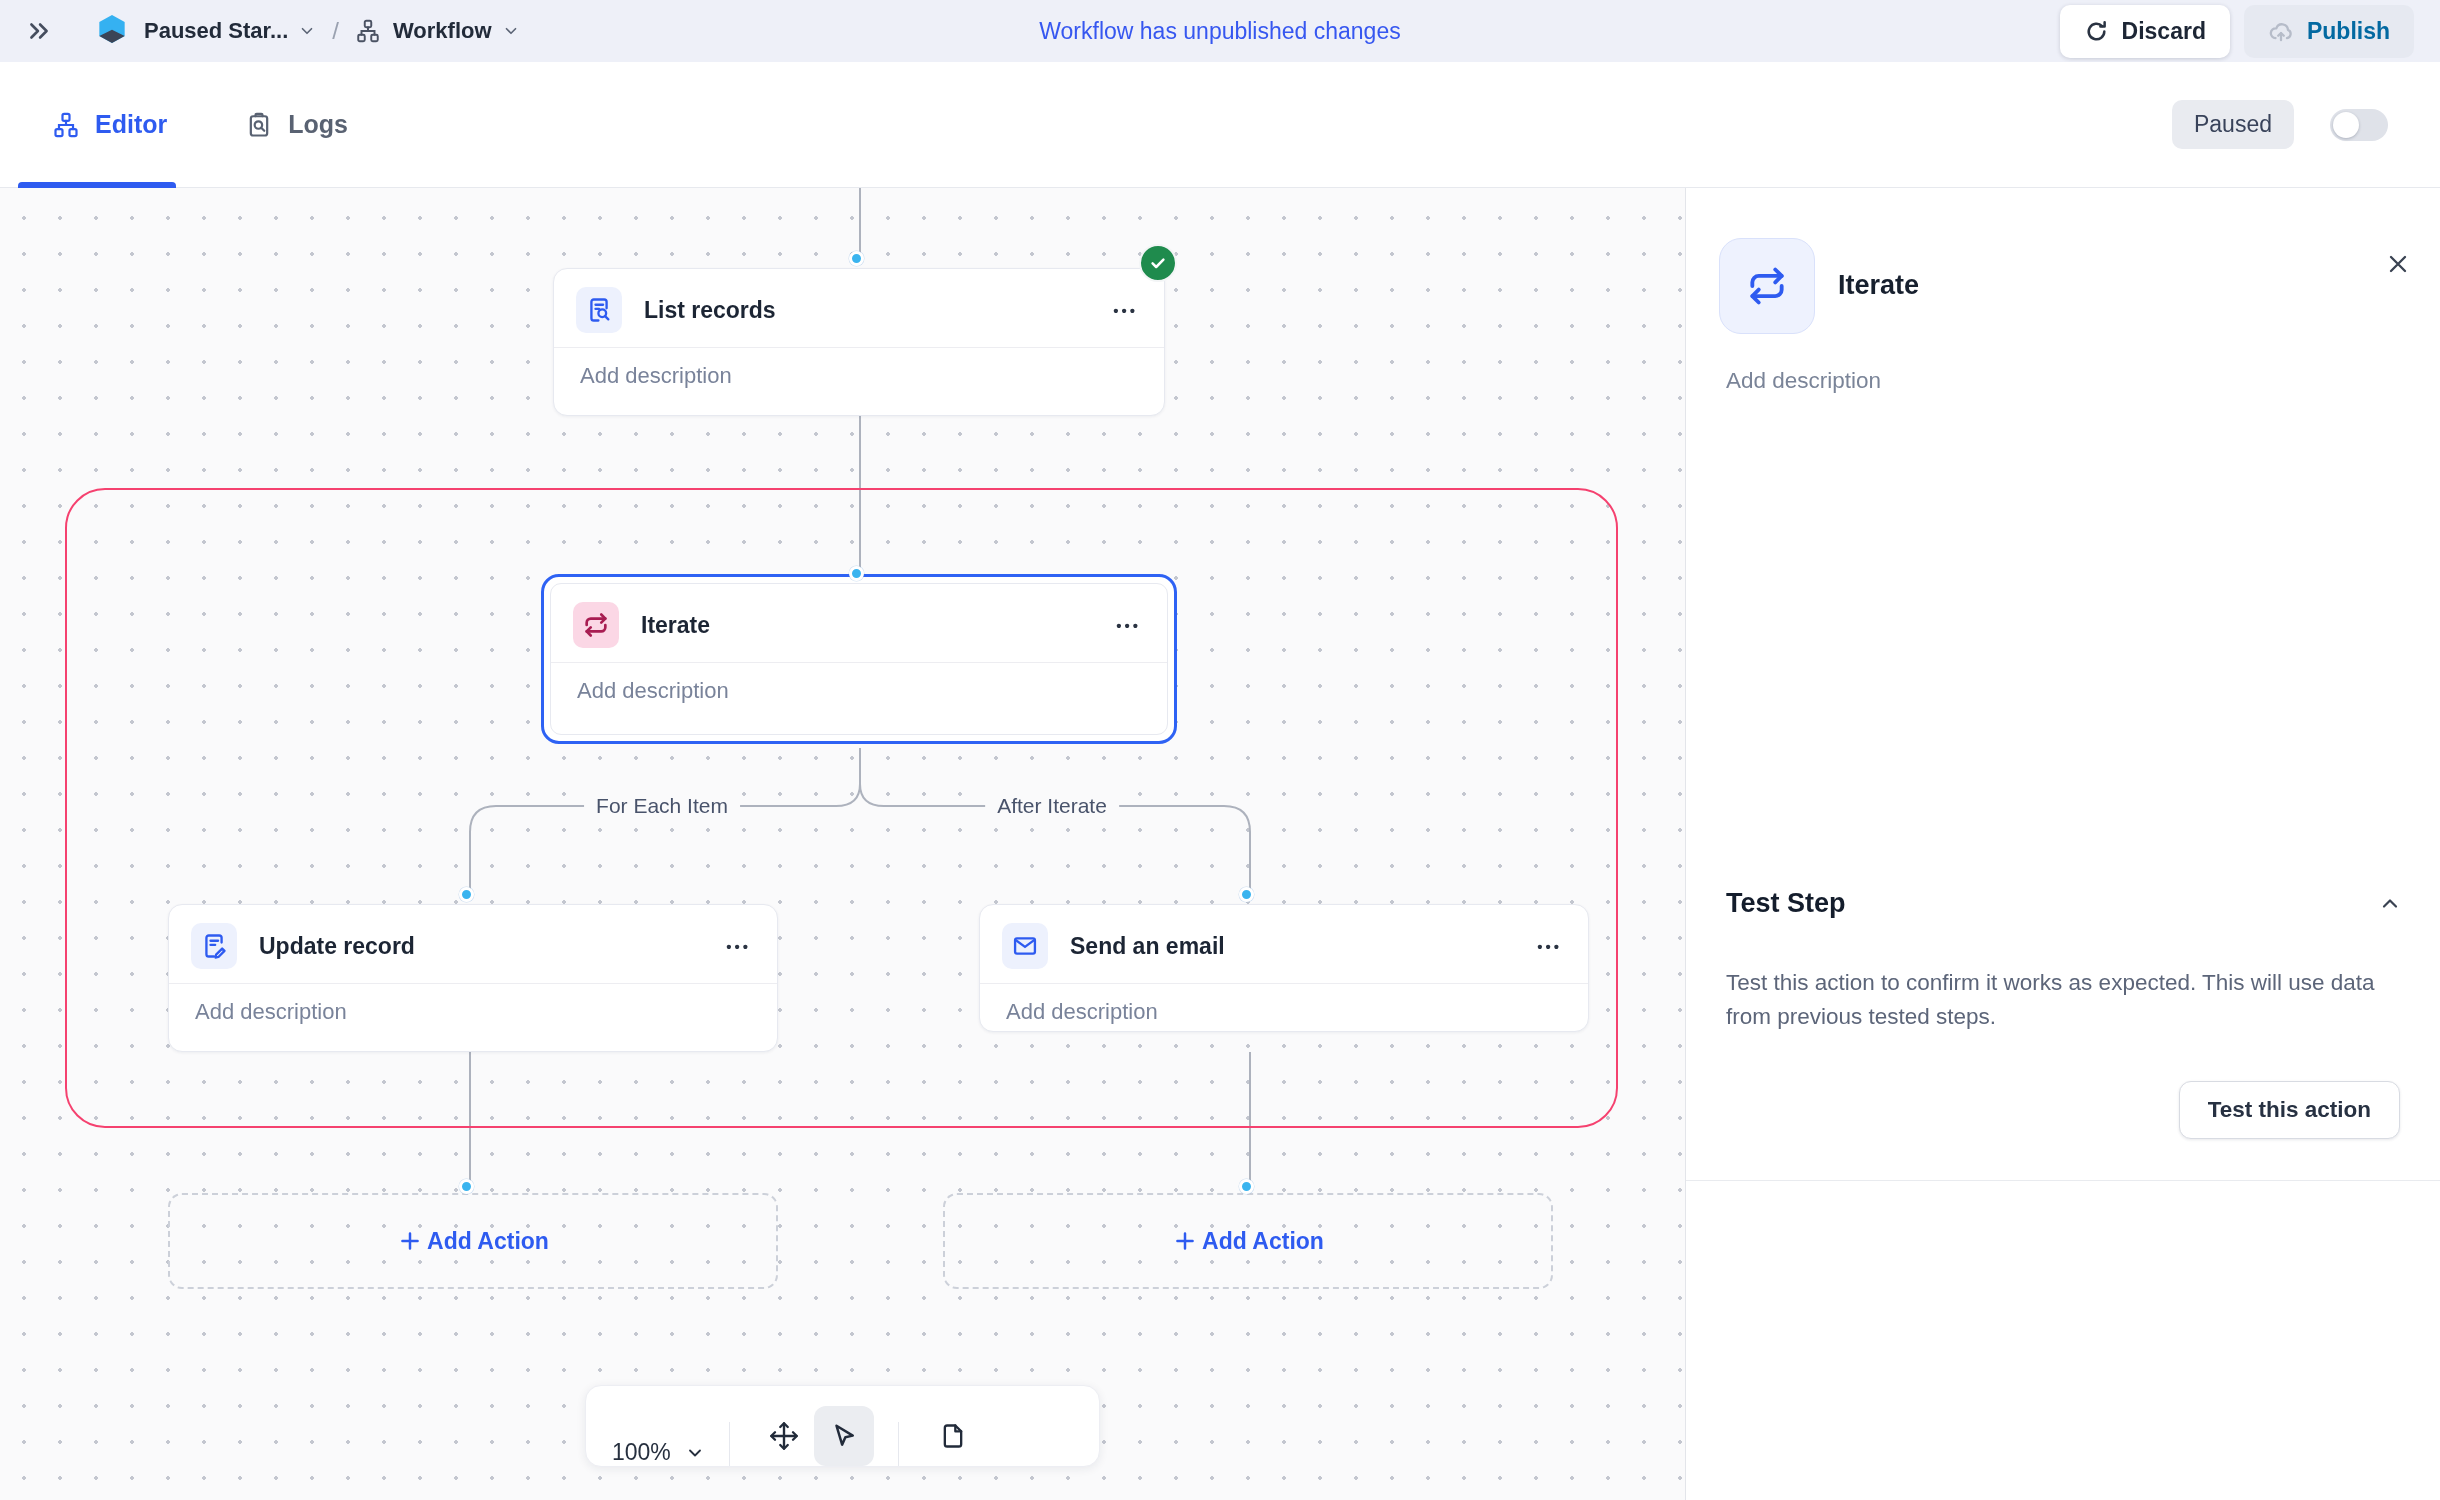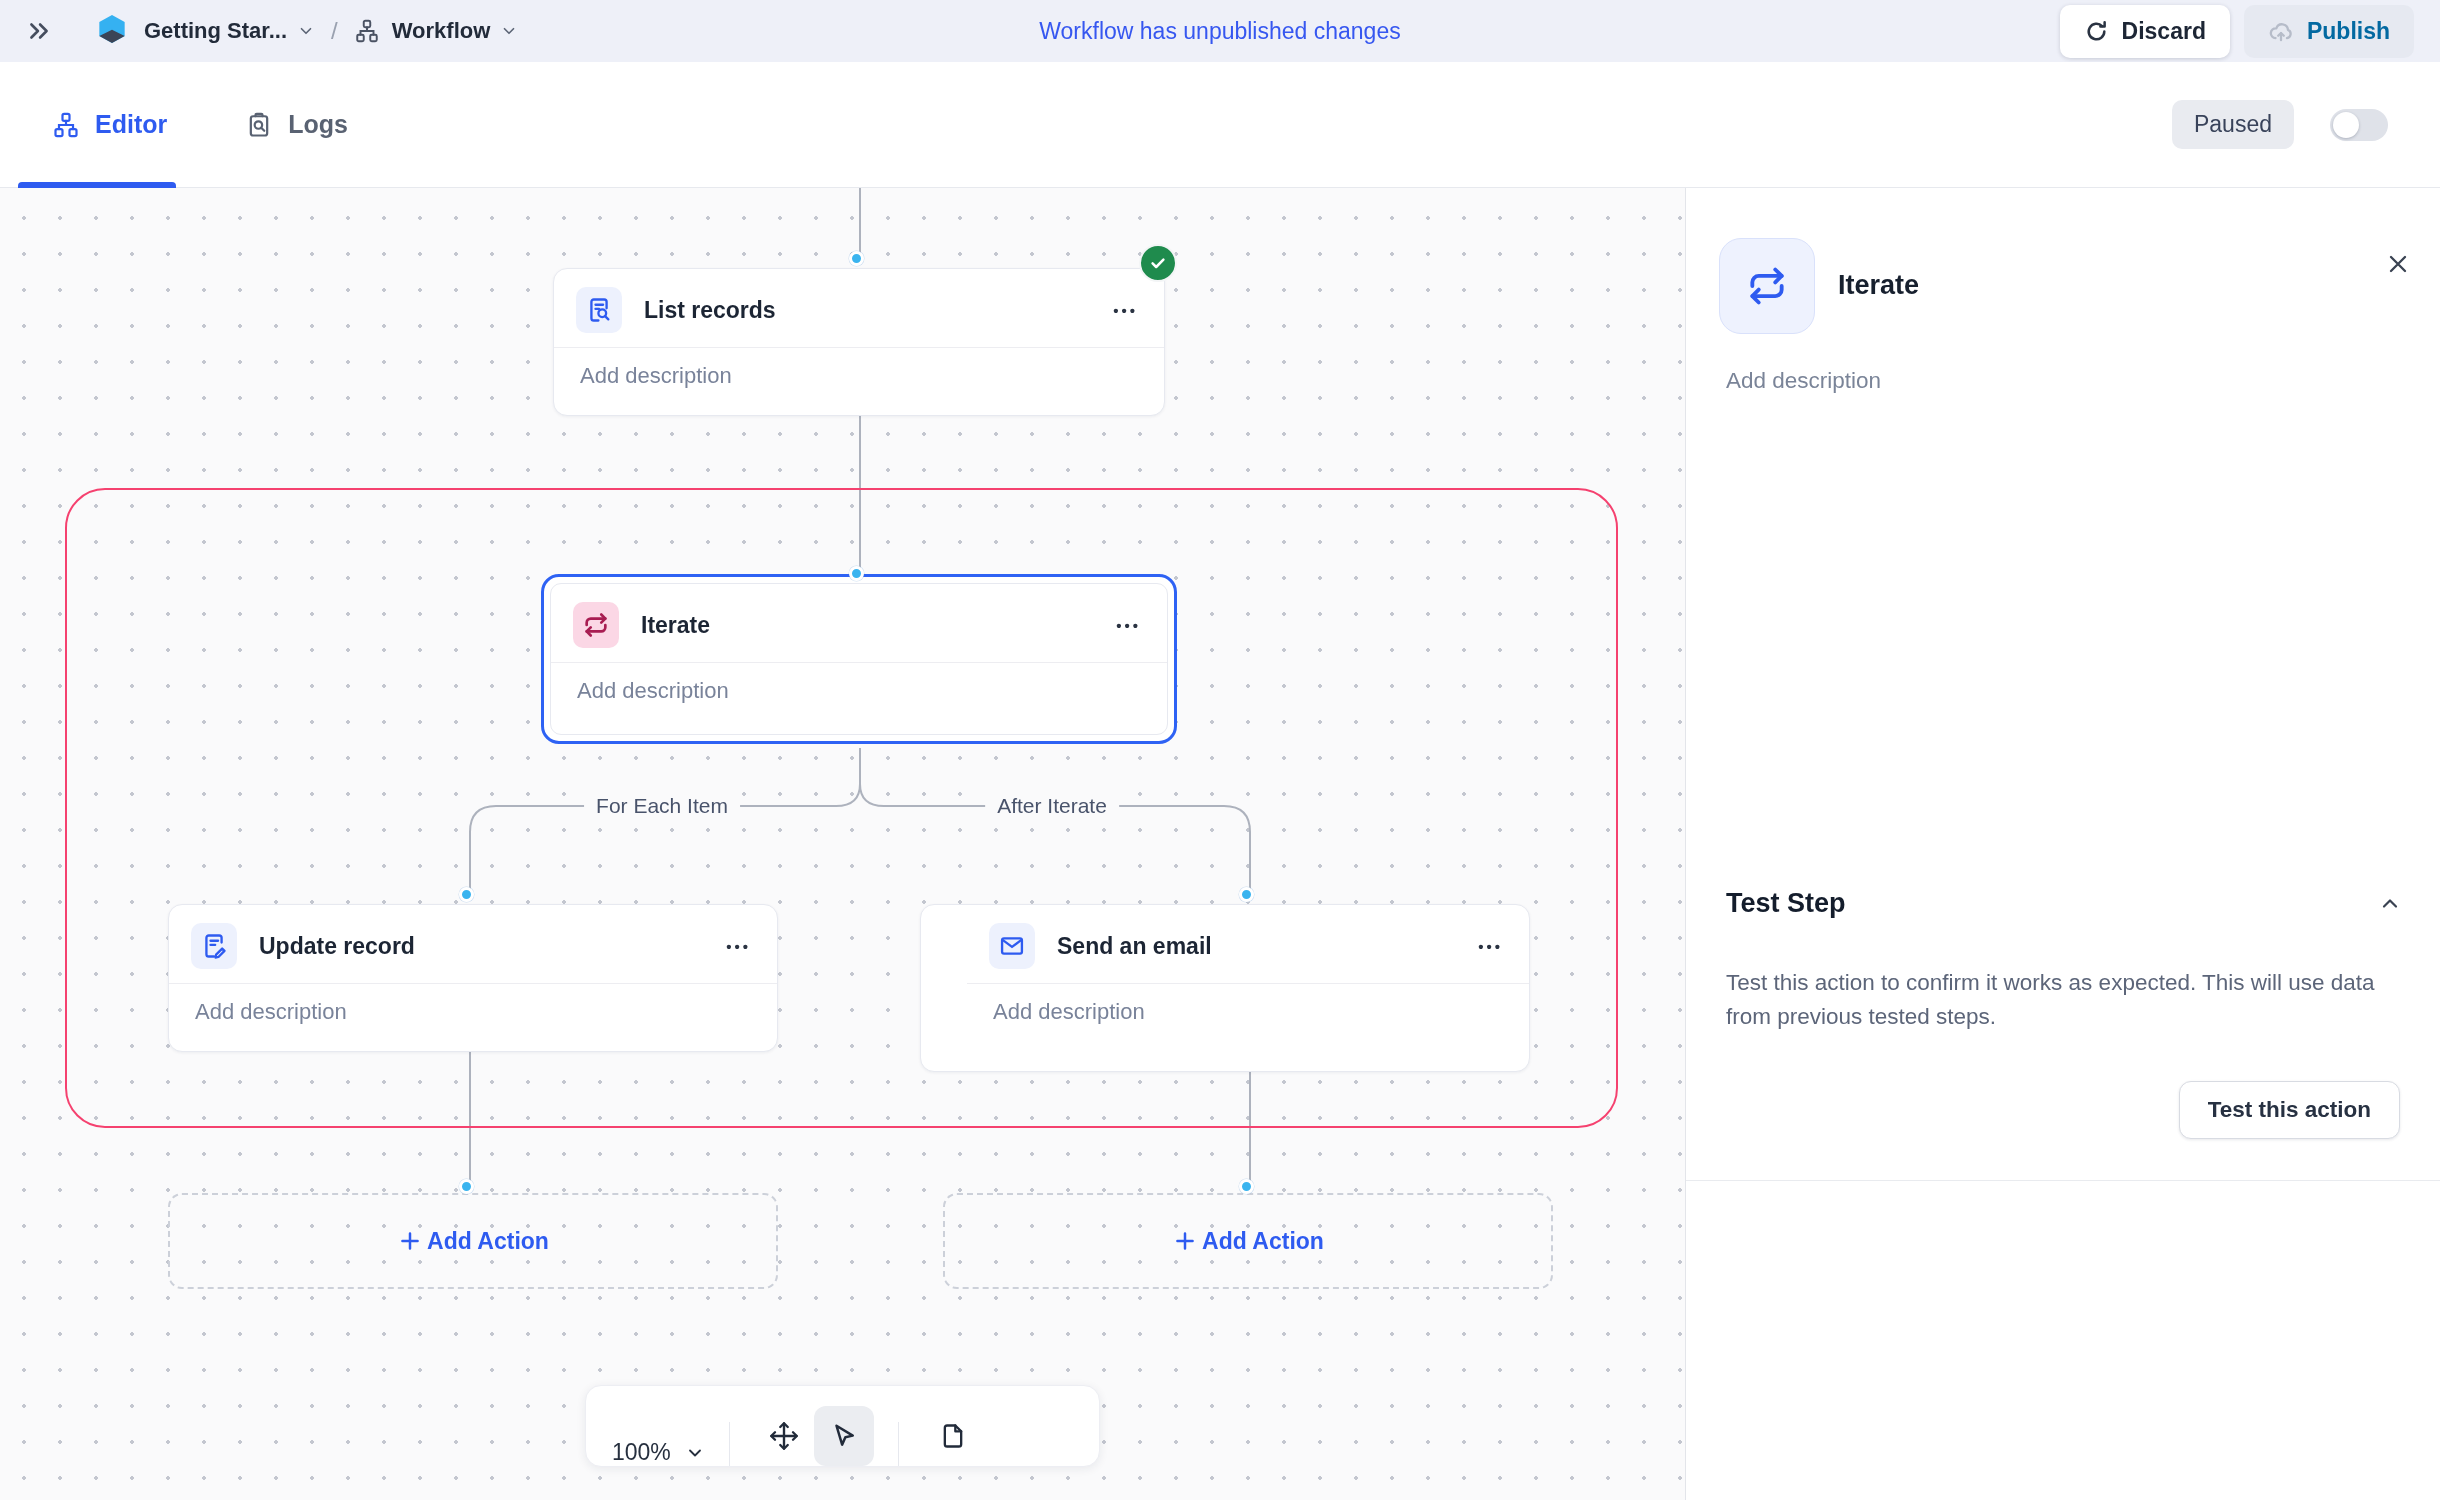--- a/index.html
+++ b/index.html
@@ -118,21 +118,21 @@
         <path d="m13 6 6 6-6 6"></path>
       </svg>
   </div>
   <div class="crumb-group">
     <span class="cube">
       <svg width="32" height="32" viewBox="0 0 24 24">
           <path fill="#35b1f1" d="M12 1.5 21.5 6.75V17.25L12 22.5 2.5 17.25V6.75Z"></path>
           <path fill="#3b4456" d="M2.5 17.25 12 12.6l9.5 4.65L12 22.5Z"></path>
         </svg>
     </span>
-    <span class="crumb-name">Getting Star...</span>
+    <span class="crumb-name">Paused Star...</span>
     <span class="caret">
       <svg width="18" height="18" viewBox="0 0 24 24" fill="none" stroke="currentColor" stroke-width="2.2" stroke-linecap="round" stroke-linejoin="round">
           <path d="m6 9 6 6 6-6"></path>
         </svg>
     </span>
     <span class="slash">/</span>
     <span class="wf-icon">
       <svg width="26" height="26" viewBox="0 0 24 24" fill="none" stroke="currentColor" stroke-width="1.8" stroke-linecap="round">
           <rect x="9" y="2.5" width="6" height="6" rx="1.4"></rect>
           <rect x="3" y="15.5" width="6" height="6" rx="1.4"></rect>
@@ -265,21 +265,21 @@
               <path d="m13.8 19.4 5.2-5.2 2 2-5.2 5.2-2.5.5z"></path>
             </svg>
         </div>
         <span class="node-title">Update record</span>
         <span class="more">•••</span>
       </div>
       <div class="node-div"></div>
       <div class="node-desc">Add description</div>
     </div>
 
-    <div class="node" style="left:920px; top:716px; width:610px; height:168px;padding-left:46px;">
+    <div class="node" style="left:979px; top:716px; width:610px; height:128px;">
       <div class="node-head">
         <div class="tile tile-blue">
           <svg width="28" height="28" viewBox="0 0 24 24" fill="none" stroke="currentColor" stroke-width="2" stroke-linecap="round" stroke-linejoin="round">
               <rect x="3.5" y="5.5" width="17" height="13" rx="1.6"></rect>
               <path d="m4.5 7.2 7.5 5.6 7.5-5.6"></path>
             </svg>
         </div>
         <span class="node-title">Send an email</span>
         <span class="more">•••</span>
       </div>

